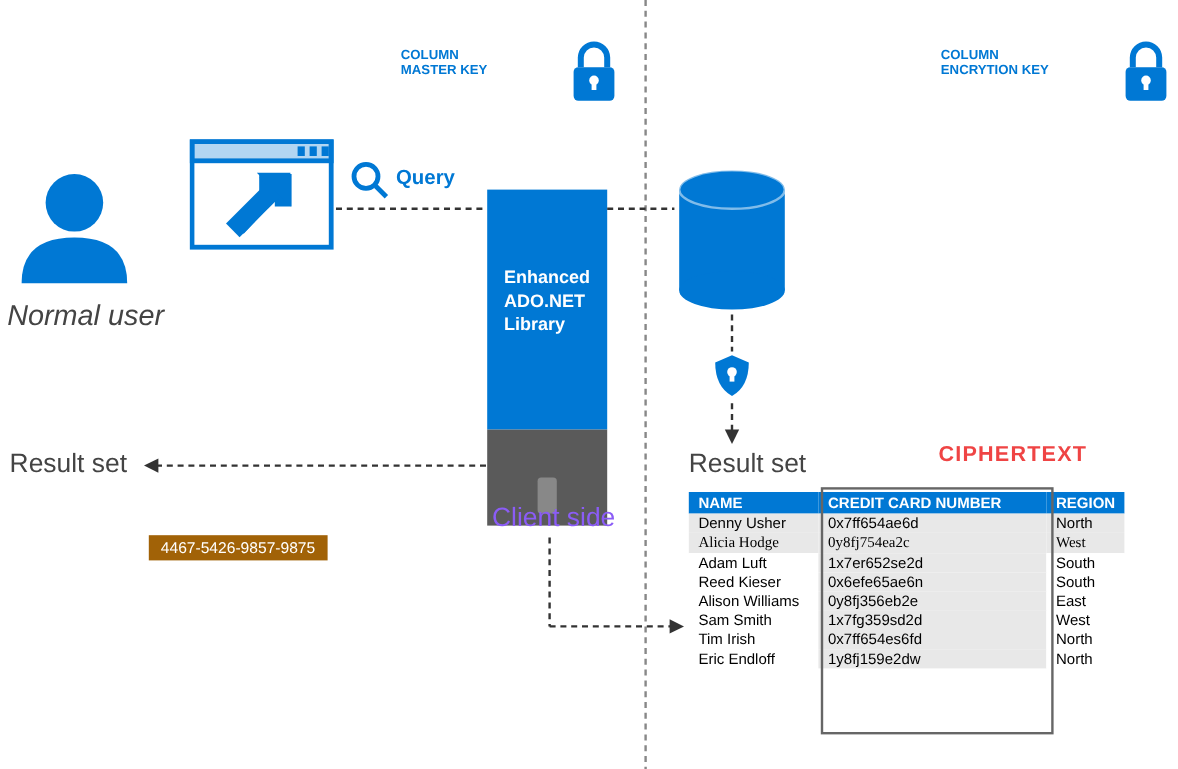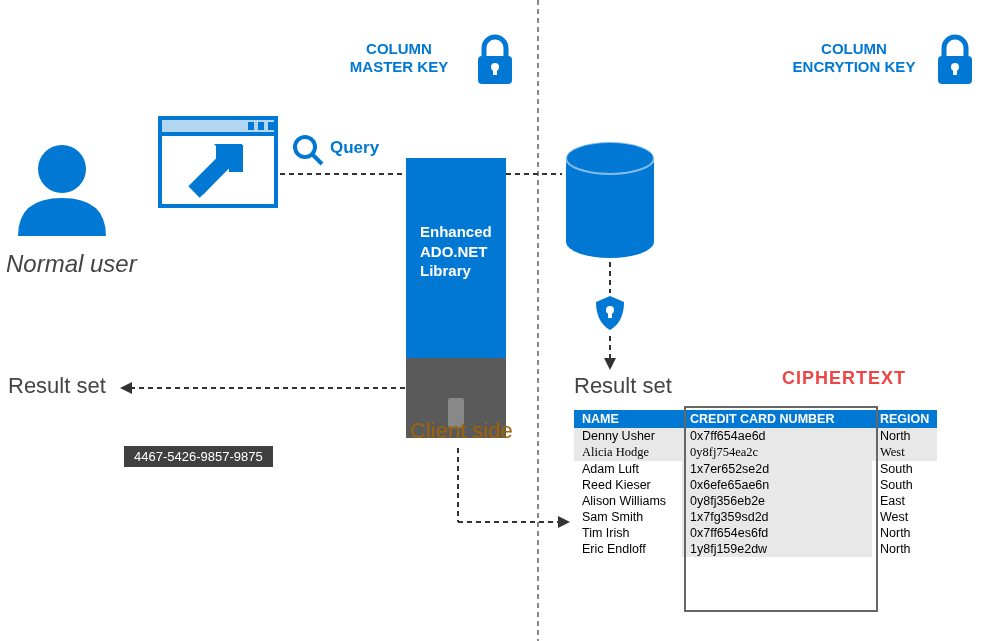--- a/index.html
+++ b/index.html
@@ -1,26 +1,26 @@
 <!DOCTYPE html>
 <html><head>
 <meta charset="utf-8">
 <style>
   * { margin: 0; padding: 0; box-sizing: border-box; }
   body { font-family: 'Segoe UI', Arial, sans-serif; width: 982px; height: 641px; position: relative; background: #fff; }
   .diagram { position: relative; width: 100%; height: 100%; }
   .el { position: absolute; }
-  .key-label { color: #0078d4; font-size: 15px; font-weight: 600; text-align: center; line-height: 1.2; }
+  .key-label { color: #0078d4; font-size: 11px; font-weight: 600; text-align: left; line-height: 1.2; }
   .user-label { font-size: 24px; color: #444; font-style: italic; }
   .query-label { color: #0078d4; font-weight: bold; font-size: 17px; }
   .lib-label { color: #fff; font-weight: bold; font-size: 15px; text-align: left; line-height: 1.3; }
   .result-label { font-size: 22px; color: #444; text-align: right; }
-  .client-label { font-size: 22px; color: #a16207; text-align: right; }
+  .client-label { font-size: 22px; color: #8b5cf6; text-align: right; }
   .cipher-label { color: #ef4444; font-weight: bold; font-size: 18px; letter-spacing: 1px; }
-  .ccnum { background: #404040; color: #fff; padding: 3px 10px; font-size: 13px; font-family: 'Segoe UI', Arial; }
+  .ccnum { background: #a16207; color: #fff; padding: 3px 10px; font-size: 13px; font-family: 'Segoe UI', Arial; }
   .library-box { width: 100px; }
   .lib-top { background: #0078d4; height: 200px; position: relative; }
   .lib-bottom { background: #5a5a5a; height: 80px; position: relative; }
   .lib-drive { position: absolute; bottom: 10px; left: 50%; transform: translateX(-50%); width: 16px; height: 30px; background: #888; border-radius: 3px; }
   table.result-table { border-collapse: collapse; font-size: 12.5px; }
   table.result-table th { background: #0078d4; color: #fff; text-align: left; padding: 2px 8px; font-weight: bold; }
   table.result-table td { padding: 1px 8px; background: #fff; }
   table.result-table tr:nth-child(2) td { background: #e8e8e8; font-family: Liberation Serif, serif; }
   .cc-col { background: #e8e8e8 !important; }
   .cipher-frame { position: absolute; border: 2px solid #666; pointer-events: none; }

